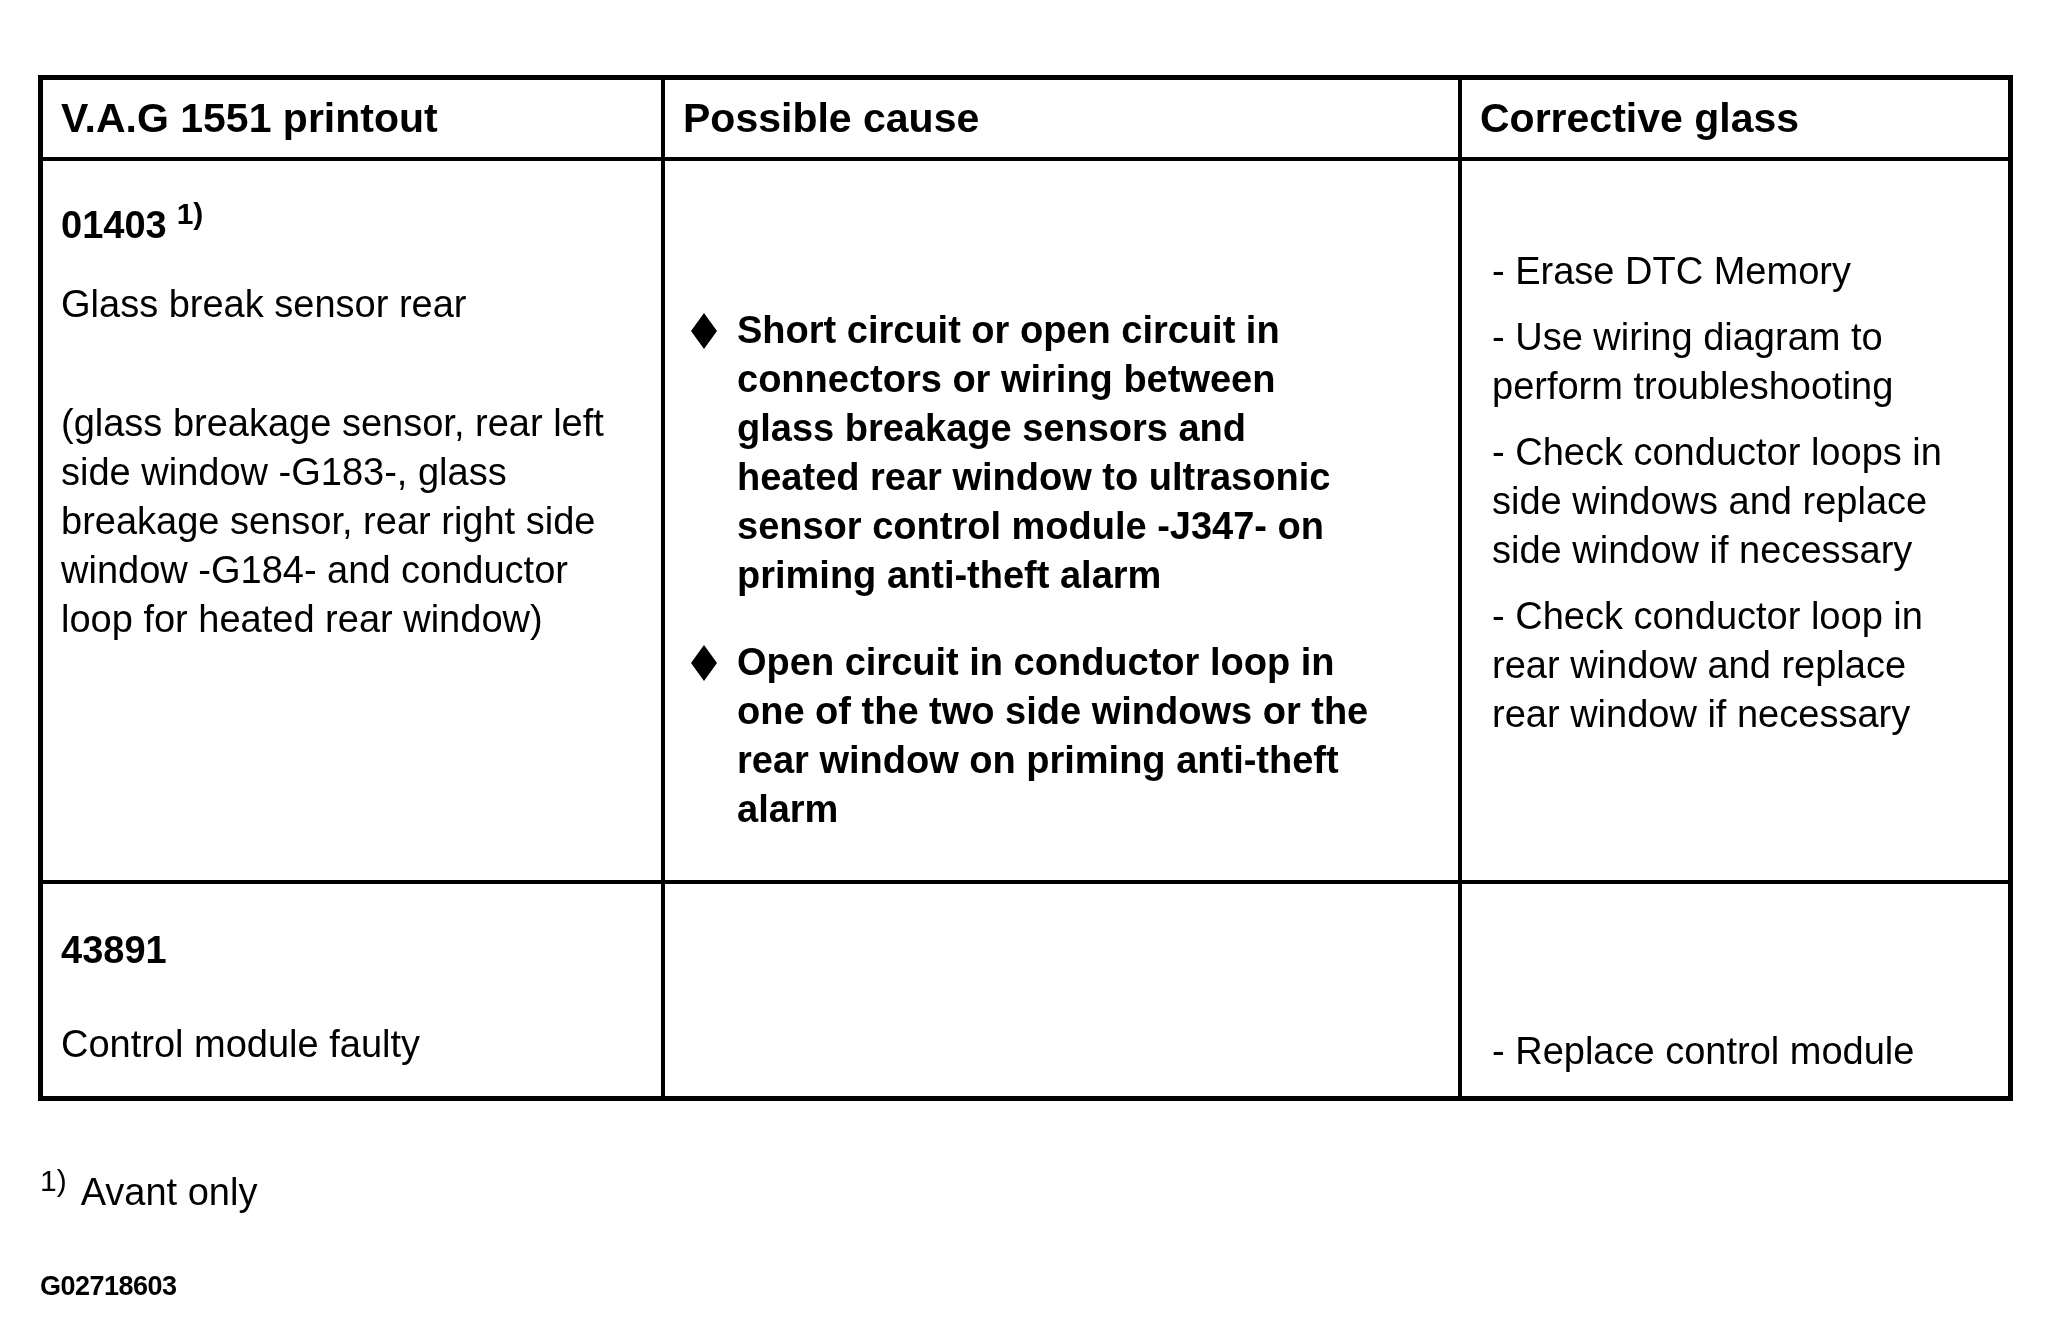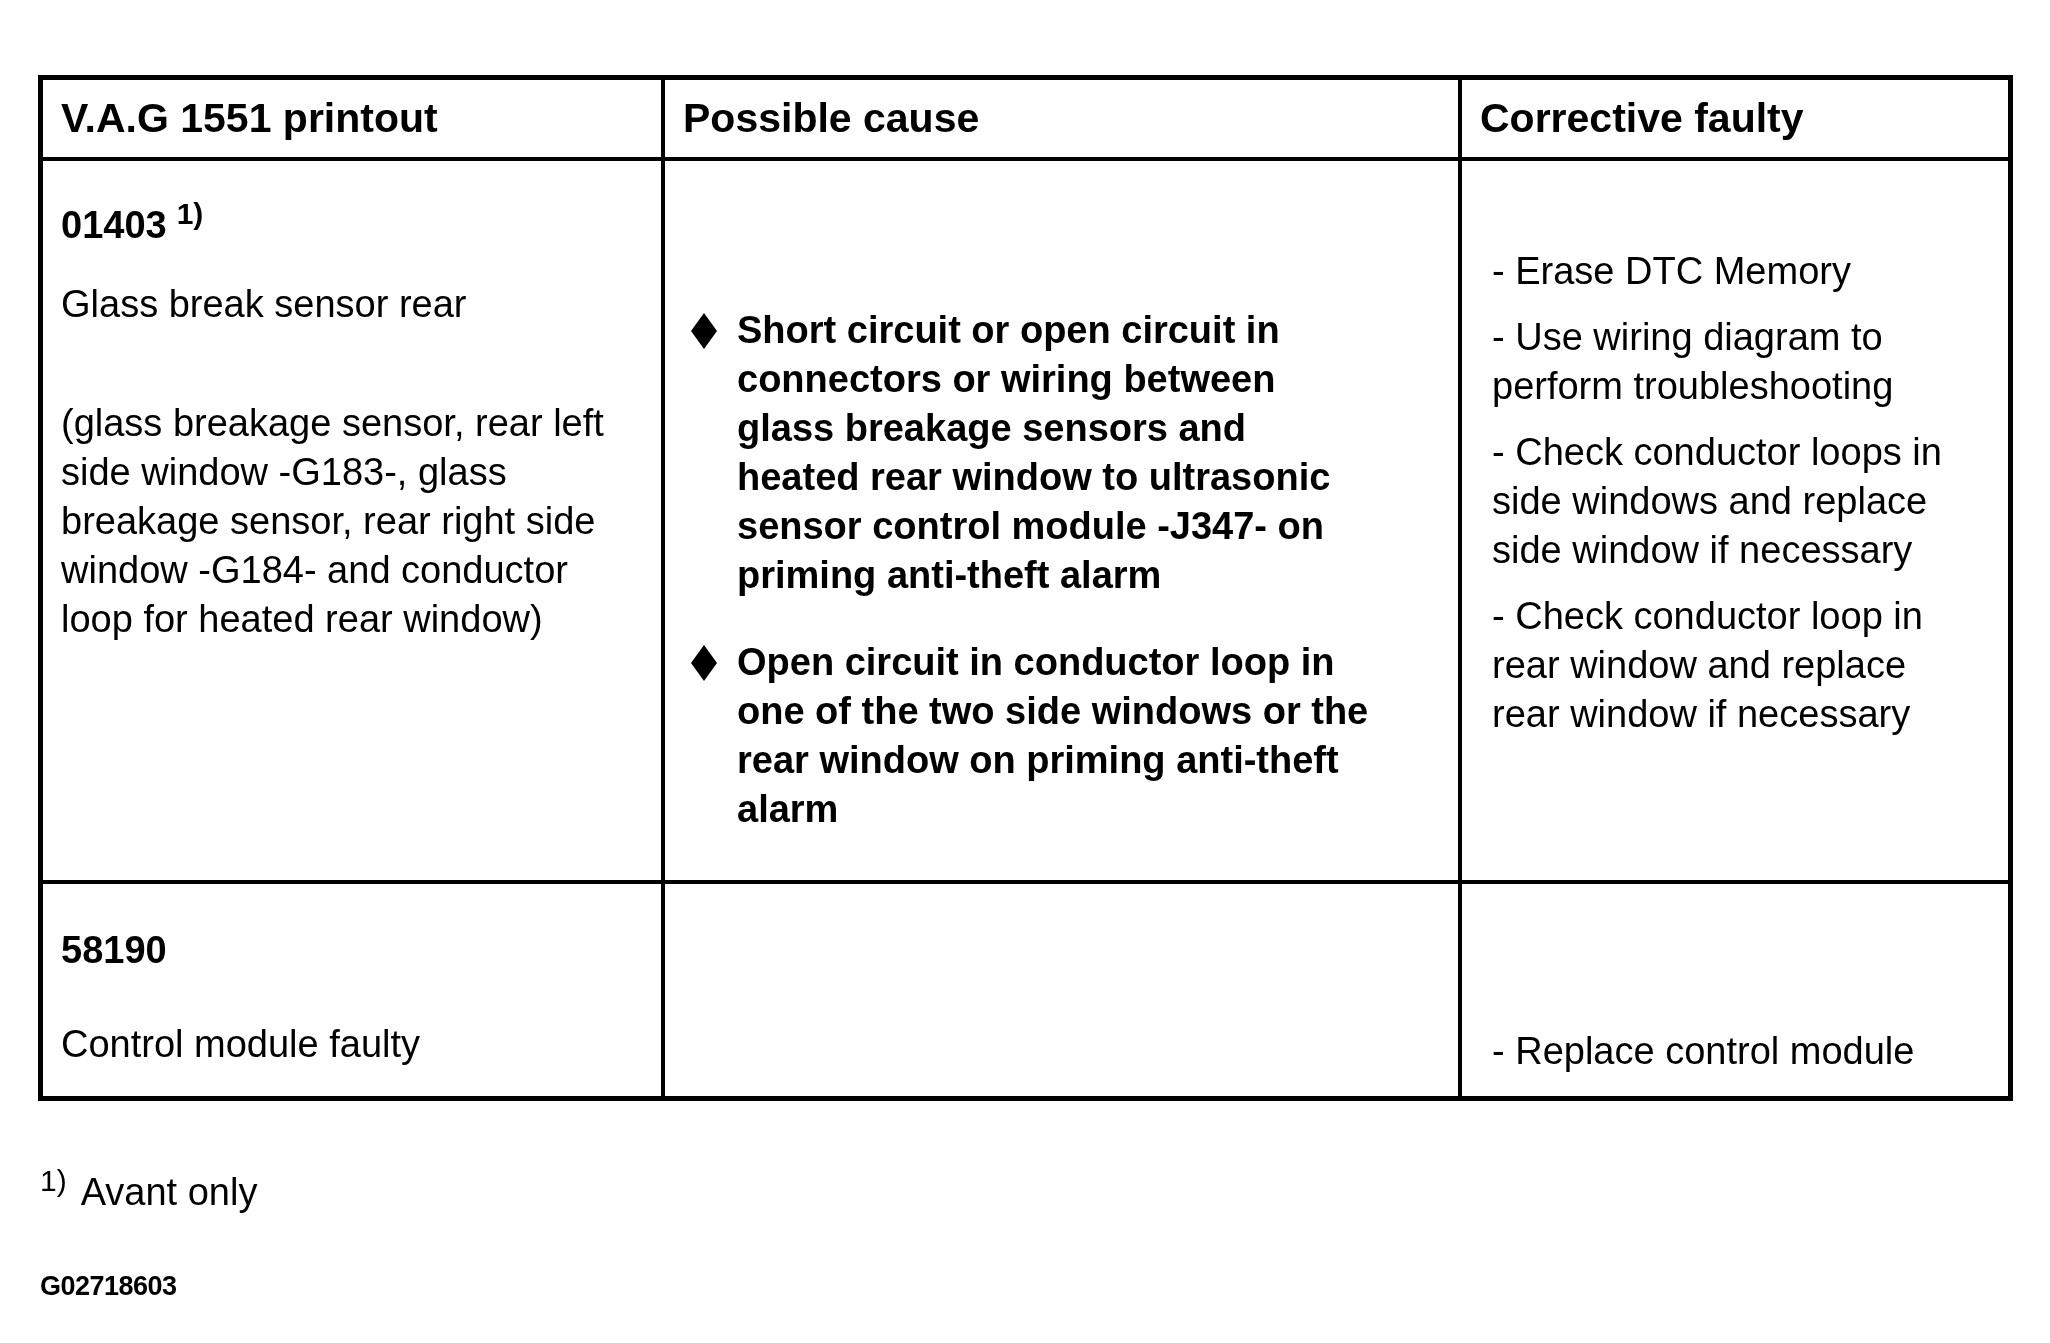--- a/index.html
+++ b/index.html
@@ -114,21 +114,21 @@
 
   <div class="dtc-table">
 
     <div class="cell th">
       <span>V.A.G 1551 printout</span>
     </div>
     <div class="cell th">
       <span>Possible cause</span>
     </div>
     <div class="cell th last-col">
-      <span>Corrective faulty</span>
+      <span>Corrective glass</span>
     </div>
 
     <div class="cell c1 r1">
       <div class="code-line">
         <span>01403</span><span class="code-sup">1)</span>
       </div>
       <div class="title-line">Glass break sensor rear</div>
       <div class="desc-line">(glass breakage sensor, rear left side window -G183-, glass breakage sensor, rear right side window -G184- and conductor loop for heated rear window)</div>
     </div>
 
@@ -151,21 +151,21 @@
 
         <div class="action-item">- Use wiring diagram to perform troubleshooting</div>
 
         <div class="action-item">- Check conductor loops in side windows and replace side window if necessary</div>
 
         <div class="action-item">- Check conductor loop in rear window and replace rear window if necessary</div>
       </div>
 
     <div class="cell c1 r2 last-row">
       <div class="code-line">
-        <span>58190</span>
+        <span>43891</span>
       </div>
       <div class="title-line">Control module faulty</div>
     </div>
 
     <div class="cell c2 last-row">
       
     </div>
 
     <div class="cell c3 bottom last-col last-row">
 

